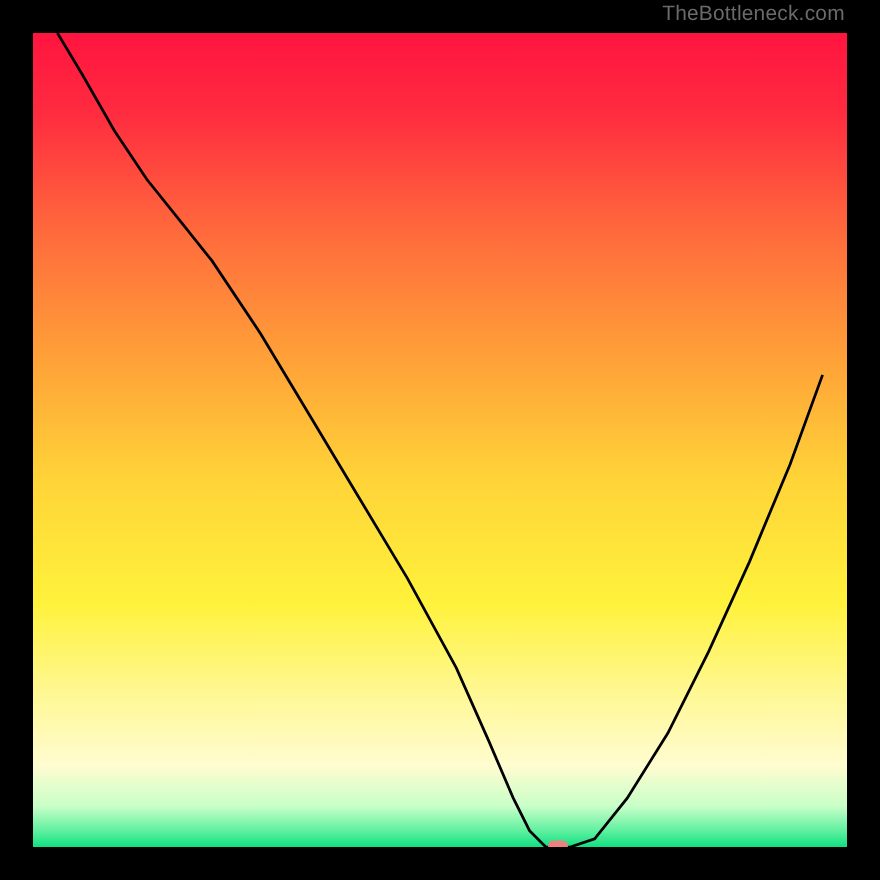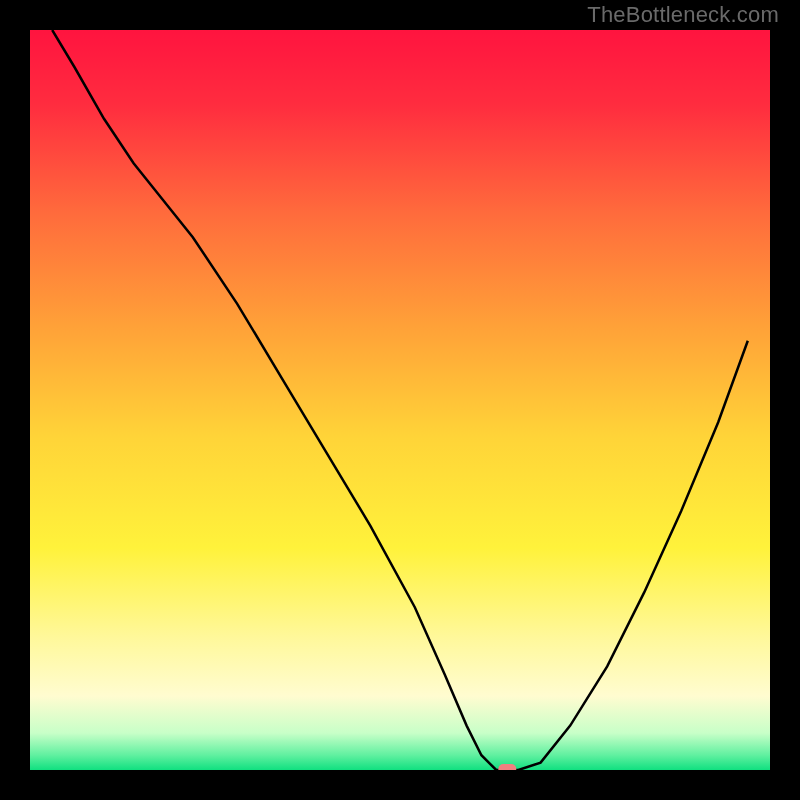--- a/index.html
+++ b/index.html
@@ -1,18 +1,18 @@
 <!DOCTYPE html>
 <html><head>
 <meta charset="utf-8">
 <style>
   body { margin: 0; padding: 0; background: #000; }
   .container { width: 800px; height: 800px; position: relative; background: #000; }
   .plot-area { position: absolute; left: 30px; top: 30px; width: 740px; height: 740px; }
-  .watermark { position: absolute; top: 2px; right: 21px; color: #6a6a6a; font-family: Arial, sans-serif; font-size: 22px; font-weight: 500; letter-spacing: 0.2px; }
+  .watermark { position: absolute; top: 2px; right: 32px; color: #6a6a6a; font-family: Arial, sans-serif; font-size: 19px; font-weight: 500; letter-spacing: 0.2px; }
   svg { display: block; }
 </style>
 </head>
 <body>
 
 <div class="container">
   <div class="watermark">TheBottleneck.com</div>
   <div class="plot-area">
     <svg id="chart-svg" width="740" height="740" viewBox="0 0 740 740">
         <defs>

